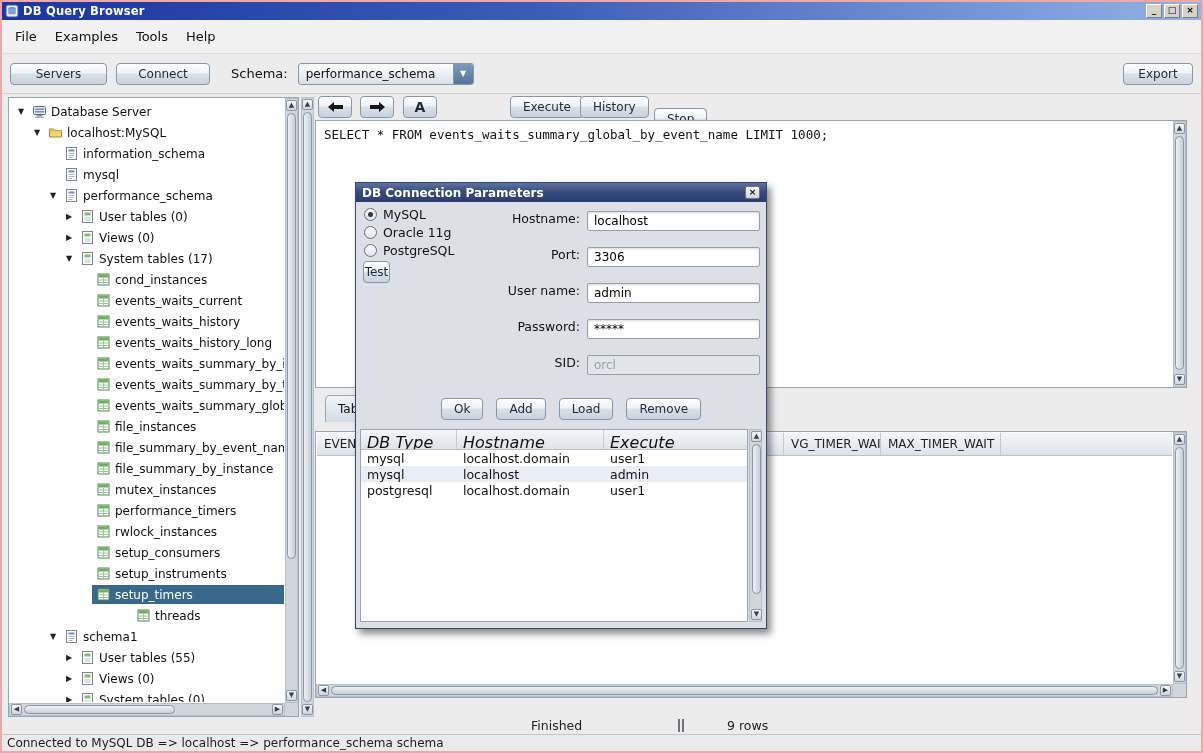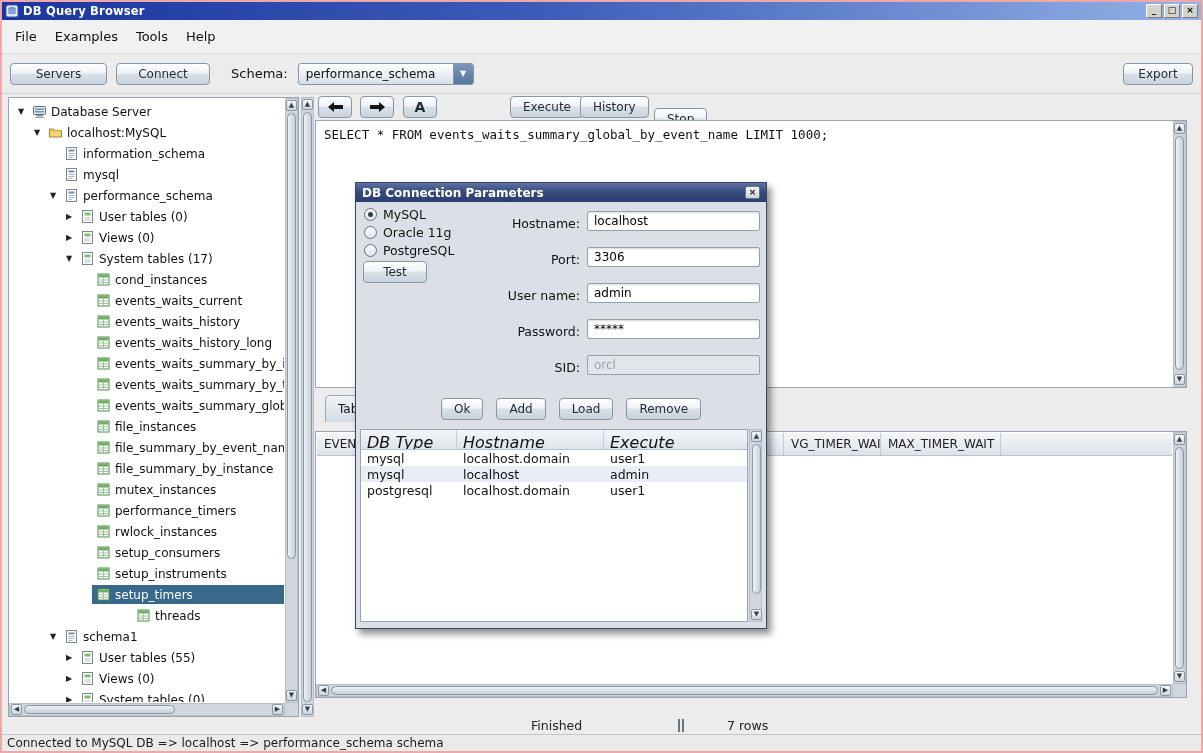--- a/index.html
+++ b/index.html
@@ -101,24 +101,24 @@
   .dialog-close { margin-left:auto; width:15px; height:13px; background:linear-gradient(#f5f6f8,#ccd3da);
     border:1px solid #6b7684; border-radius:2px; font-size:9px; line-height:10px; text-align:center; color:#111; font-weight:bold; }
 
   .dlg-radios { position:absolute; left:8px; top:24px; display:flex; flex-direction:column; gap:4px; }
   .radio-row { display:flex; align-items:center; gap:6px; height:14px; font-size:12.5px; }
   .radio-circle { width:13px; height:13px; border-radius:50%; background:linear-gradient(#fdfdfd,#dfe5ea);
     border:1px solid #66717e; display:inline-flex; align-items:center; justify-content:center; }
   .radio-dot { width:5px; height:5px; border-radius:50%; background:#2f3a46; display:none; }
   .radio-row[data-checked="true"] .radio-dot { display:block; }
 
-  .btn-test { position:absolute; left:7px; top:78px; width:64px; }
+  .btn-test { position:absolute; left:7px; top:78px; width:27px; }
 
   .dlg-fields { position:absolute; right:6px; top:28px; display:flex; flex-direction:column; gap:16px; }
-  .field-row { display:flex; align-items:flex-end; justify-content:flex-end; gap:7px; height:20px; }
+  .field-row { display:flex; align-items:flex-start; justify-content:flex-end; gap:7px; height:20px; }
   .field-label { font-size:12.5px; }
   .field-input { width:173px; height:20px; border:1px solid #96a0ac; border-radius:2px; padding:2px 6px;
     font:12px "DejaVu Sans","Liberation Sans",sans-serif; background:#fff; box-shadow: inset 0 1px 2px rgba(0,0,0,.15); }
   .field-input[data-state="disabled"] { background:#e2e5e9; color:#9aa2ab; box-shadow:none; }
 
   .dlg-buttons { position:absolute; left:85px; top:215px; display:flex; gap:13px; }
 
   .dtbl { position:absolute; left:4px; top:246px; width:388px; height:193px; background:#fff; border:1px solid #9aa5b1; }
   .dtbl-head { display:flex; height:20px; background:linear-gradient(#f4f6f8,#dfe4ea); border-bottom:1px solid #b9c2cc; }
   .dtbl-th { padding:3px 6px; font-size:16px; border-right:1px solid #c5cdd6; white-space:nowrap; overflow:hidden;font-style:italic; }
@@ -707,21 +707,21 @@
     <div class="hsb" style="left:0; right:13px; bottom:0;">
       <span class="sb-btn" style="left:1px; top:0;">◀</span>
       <span class="sb-thumb" style="top:1px; height:9px; left:14px; right:14px;"></span>
       <span class="sb-btn" style="right:1px; top:0;">▶</span>
     </div>
     <span class="sb-corner" style="right:0; bottom:0;"></span>
   </div>
 
   <span class="status-finished">Finished</span>
   <span class="status-sep"></span>
-  <span class="status-rows">7 rows</span>
+  <span class="status-rows">9 rows</span>
 
   <div class="statusbar">
     <span>Connected to MySQL DB =&gt; localhost =&gt; performance_schema schema</span>
   </div>
 
   <div class="dialog">
     <div class="dialog-titlebar">
       <span class="dialog-title">DB Connection Parameters</span>
       <span class="dialog-close">×</span>
     </div>

